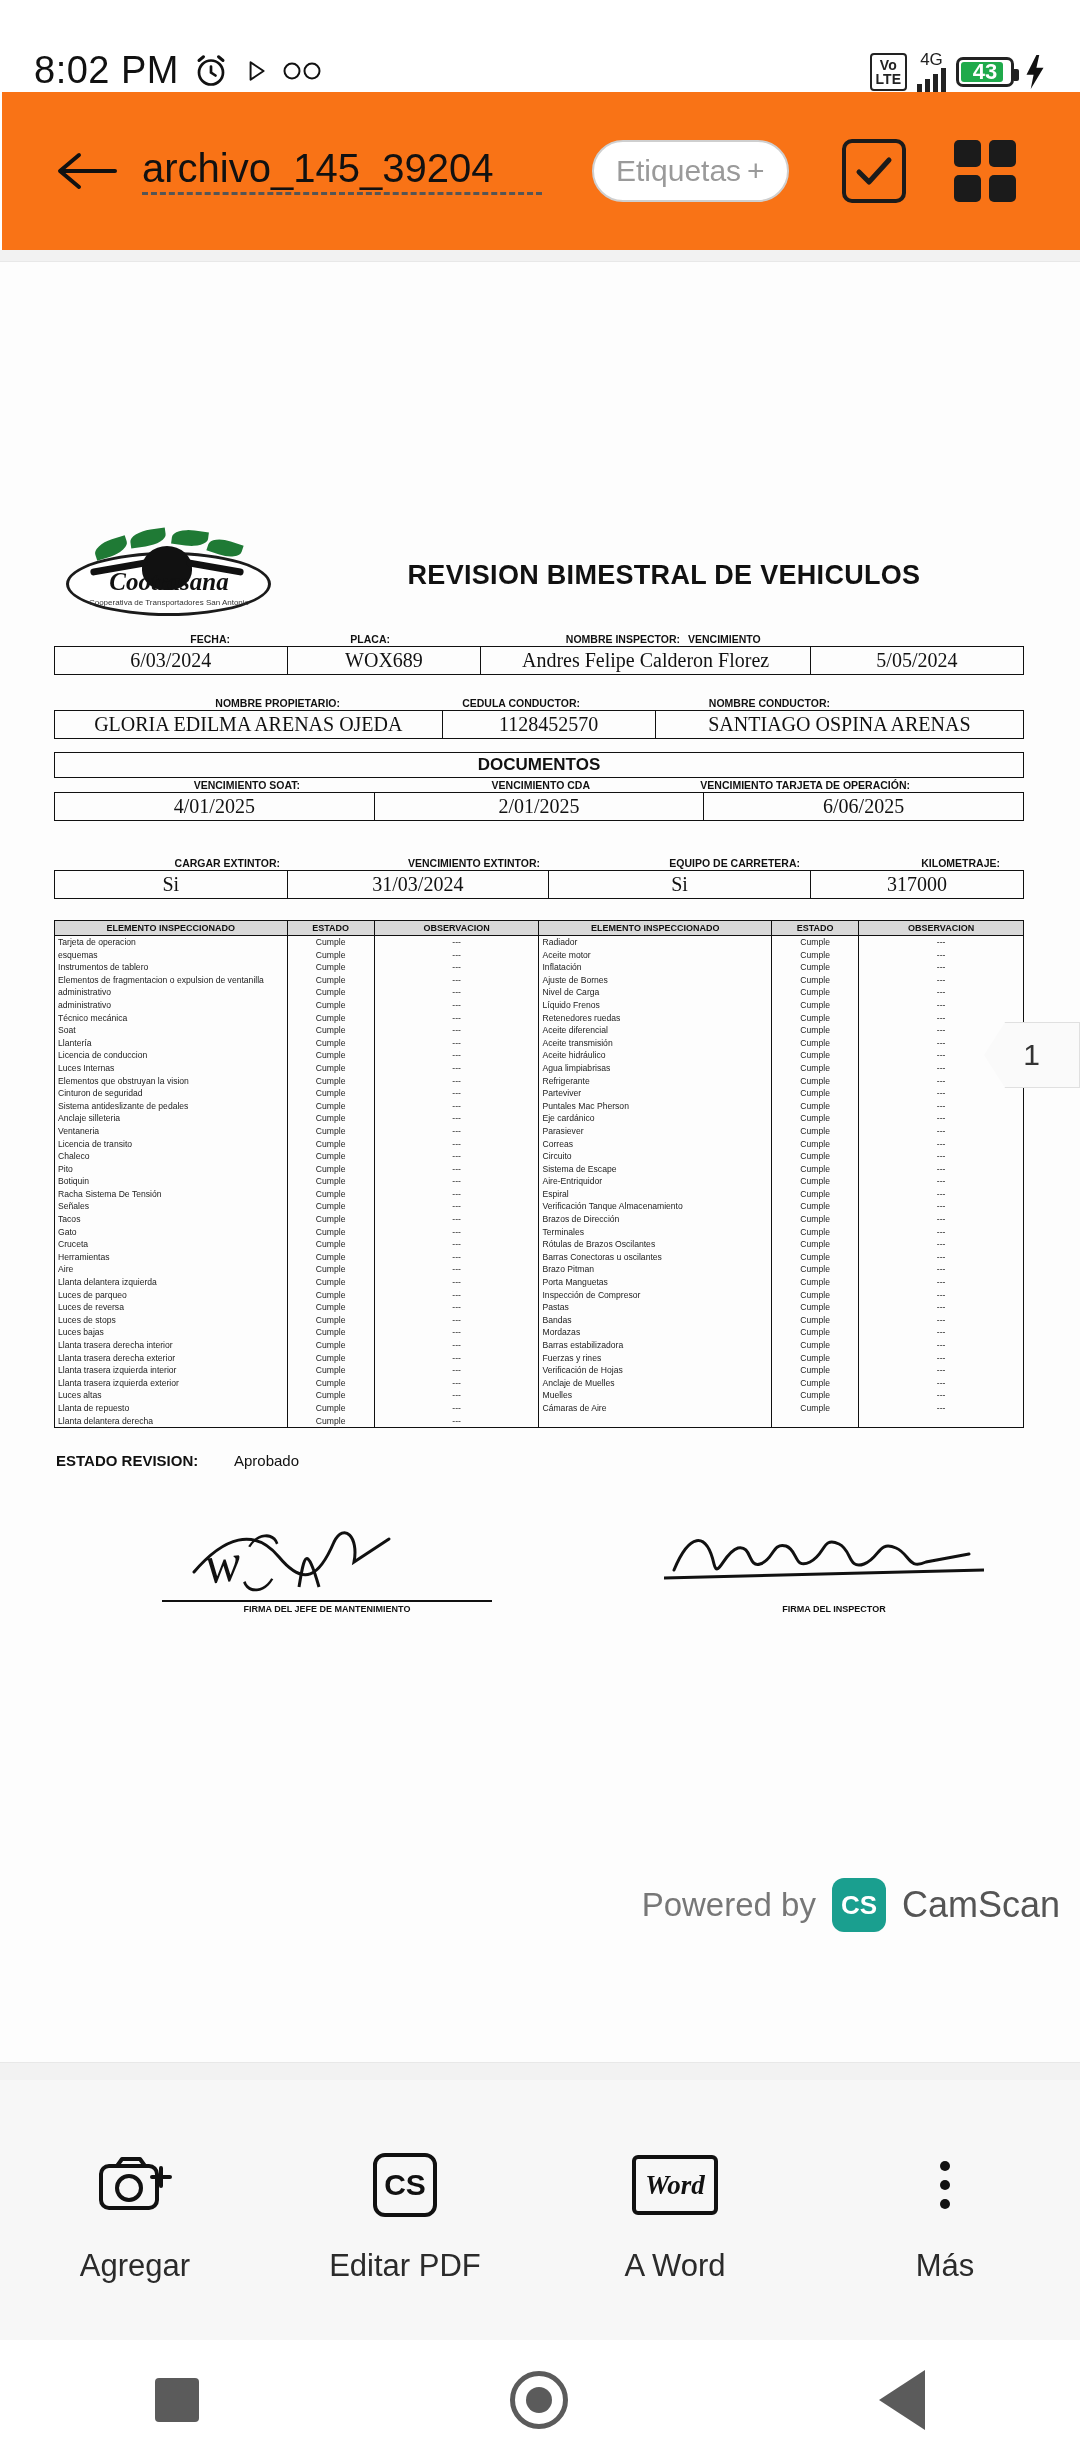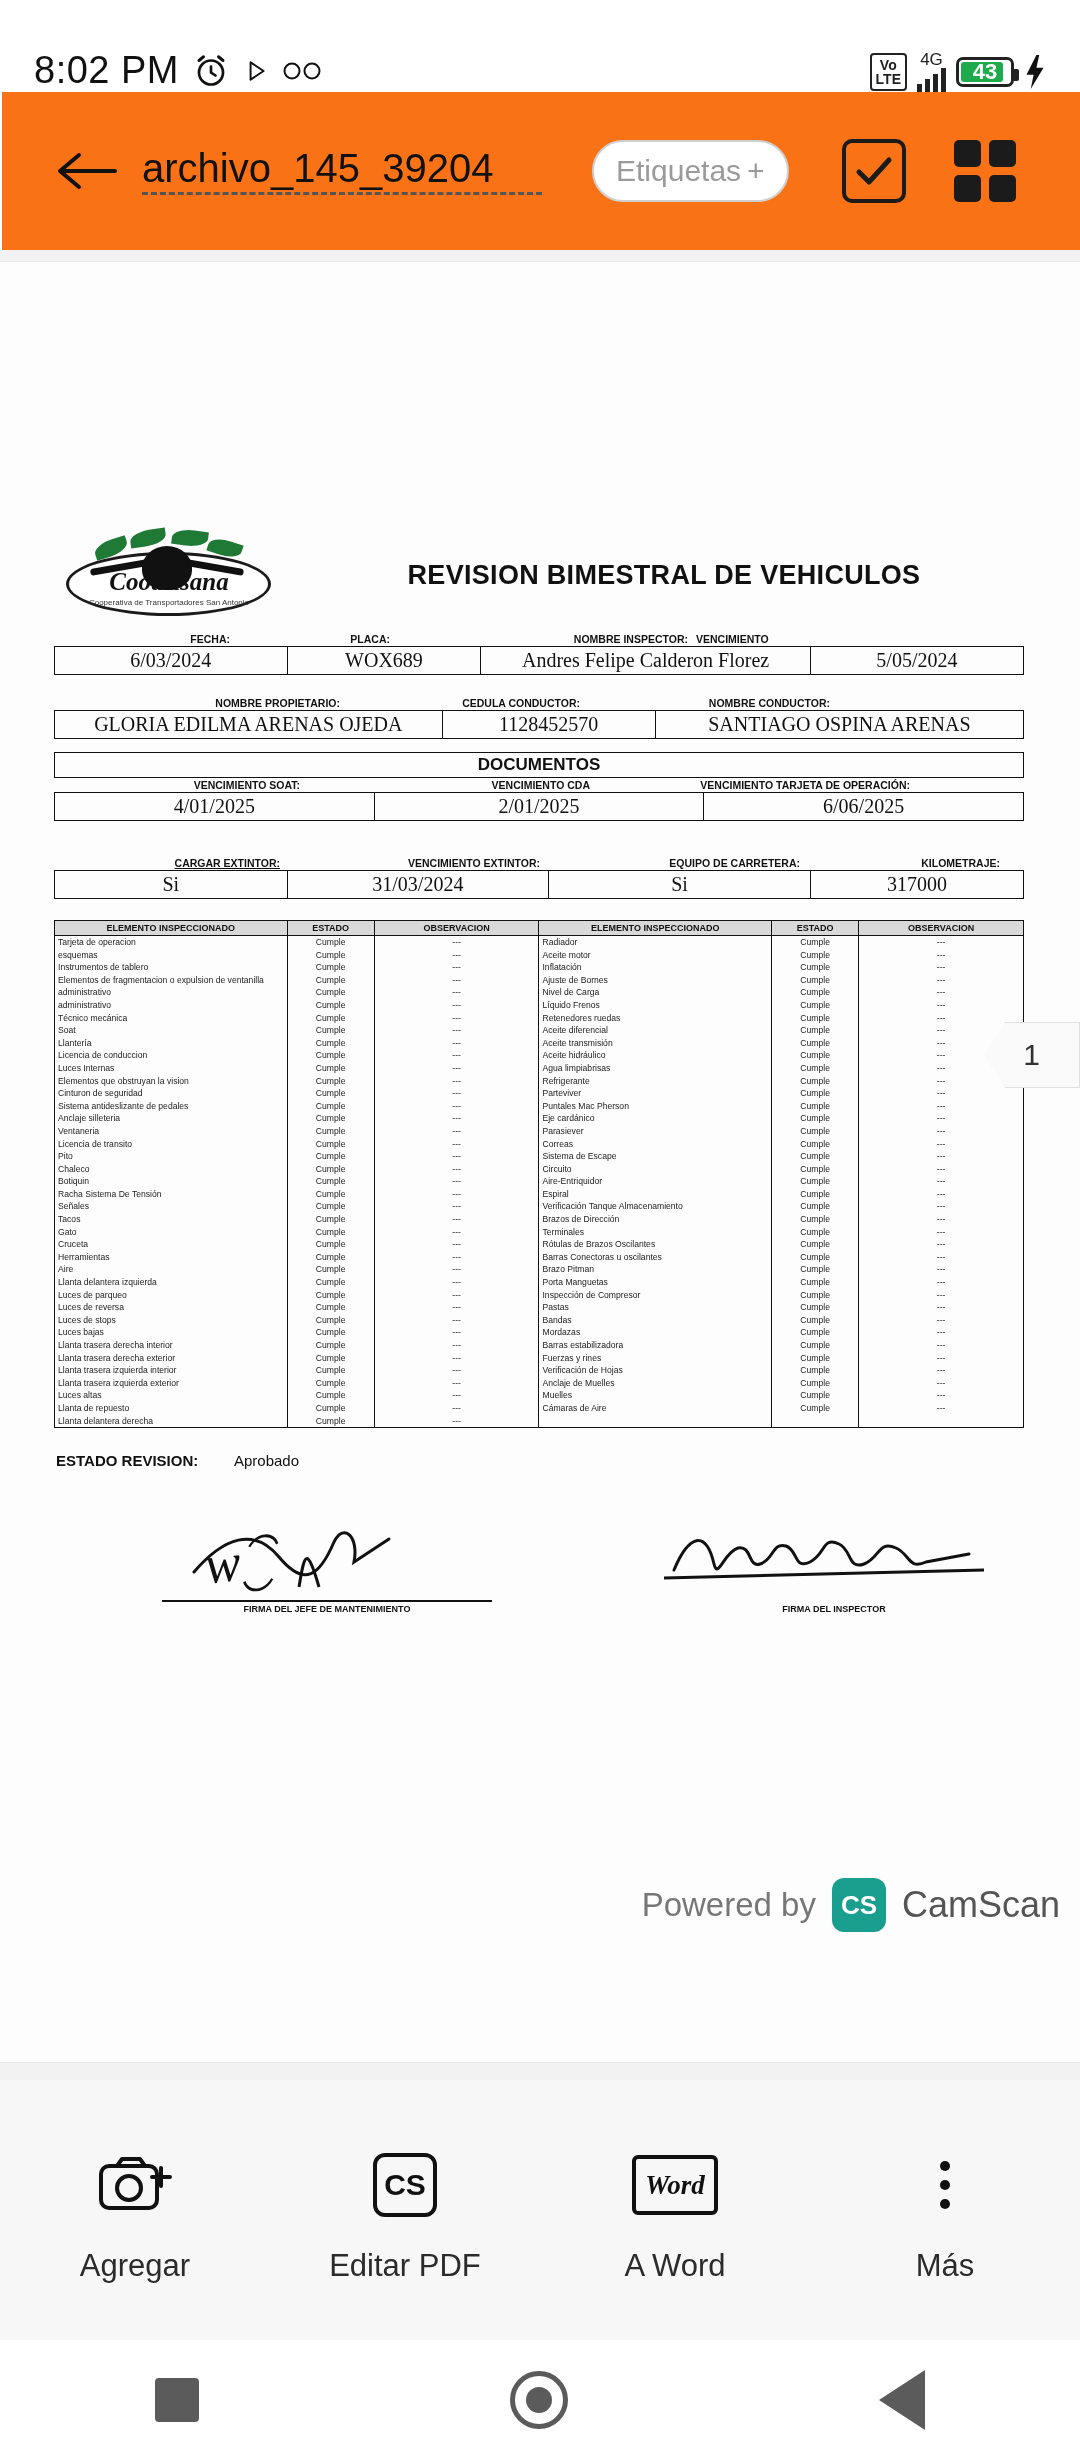--- a/index.html
+++ b/index.html
@@ -292,21 +292,21 @@
           <div class="logo-text">Cootrasana</div>
           <div class="logo-sub">Cooperativa de Transportadores San Antonio</div>
         </div>
 
         <div class="doc-title-main">REVISION BIMESTRAL DE VEHICULOS</div>
 
         <div class="section" style="top:120px;">
           <div style="display:flex;">
             <div style="width:180px;" class="lbl">FECHA:</div>
             <div style="width:160px;" class="lbl">PLACA:</div>
-            <div style="width:290px;margin-left:8px;" class="lbl">NOMBRE INSPECTOR:</div>
+            <div style="width:290px;" class="lbl">NOMBRE INSPECTOR:</div>
             <div style="width:180px;text-align:left;" class="lbl">VENCIMIENTO</div>
           </div>
           <table class="tbl">
             <tbody>
                 <tr>
               <td style="width:24%">
                     <div class="val">6/03/2024</div>
                   </td>
               <td style="width:20%">
                     <div class="val">WOX689</div>
@@ -372,21 +372,21 @@
               <td style="width:33%">
                     <div class="val">6/06/2025</div>
                   </td>
             </tr>
           </tbody>
             </table>
         </div>
 
         <div class="section" style="top:344px;">
           <div style="display:flex;">
-            <div style="width:230px;text-decoration:underline;" class="lbl">CARGAR EXTINTOR:</div>
+            <div style="width:230px;" class="lbl">CARGAR EXTINTOR:</div>
             <div style="width:260px;" class="lbl">VENCIMIENTO EXTINTOR:</div>
             <div style="width:260px;" class="lbl">EQUIPO DE CARRETERA:</div>
             <div style="width:200px;" class="lbl">KILOMETRAJE:</div>
           </div>
           <table class="tbl">
             <tbody>
                 <tr>
               <td style="width:24%">
                     <div class="val">Si</div>
                   </td>
@@ -547,32 +547,32 @@
                 </tr>
                 <tr>
                   <td>Licencia de transito</td>
                   <td class="c">Cumple</td>
                   <td class="c">---</td>
                   <td>Correas</td>
                   <td class="c">Cumple</td>
                   <td class="c">---</td>
                 </tr>
                 <tr>
+                  <td>Chaleco</td>
+                  <td class="c">Cumple</td>
+                  <td class="c">---</td>
+                  <td>Circuito</td>
+                  <td class="c">Cumple</td>
+                  <td class="c">---</td>
+                </tr>
+                <tr>
                   <td>Pito</td>
                   <td class="c">Cumple</td>
                   <td class="c">---</td>
                   <td>Sistema de Escape</td>
-                  <td class="c">Cumple</td>
-                  <td class="c">---</td>
-                </tr>
-                <tr>
-                  <td>Chaleco</td>
-                  <td class="c">Cumple</td>
-                  <td class="c">---</td>
-                  <td>Circuito</td>
                   <td class="c">Cumple</td>
                   <td class="c">---</td>
                 </tr>
                 <tr>
                   <td>Botiquin</td>
                   <td class="c">Cumple</td>
                   <td class="c">---</td>
                   <td>Aire-Entriquidor</td>
                   <td class="c">Cumple</td>
                   <td class="c">---</td>

